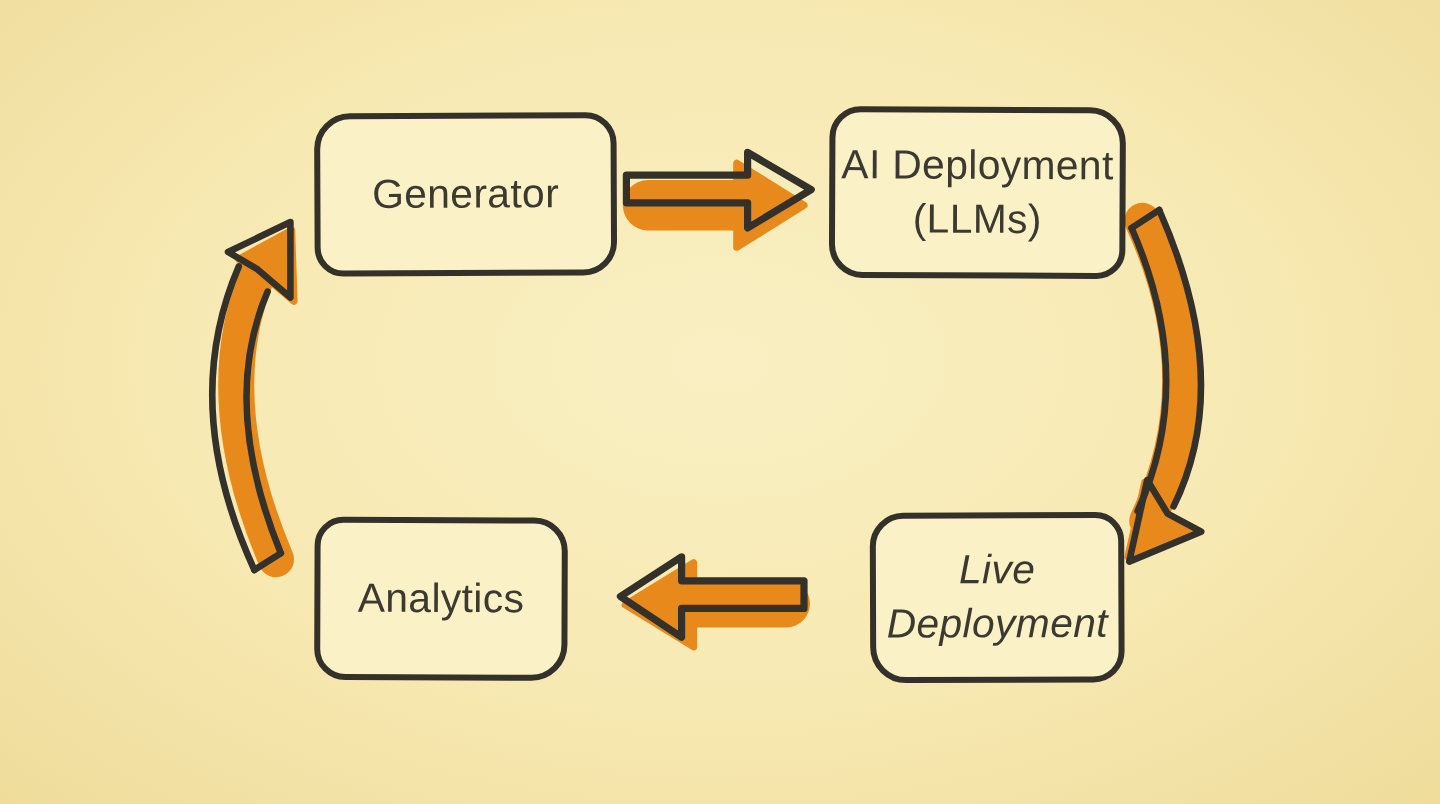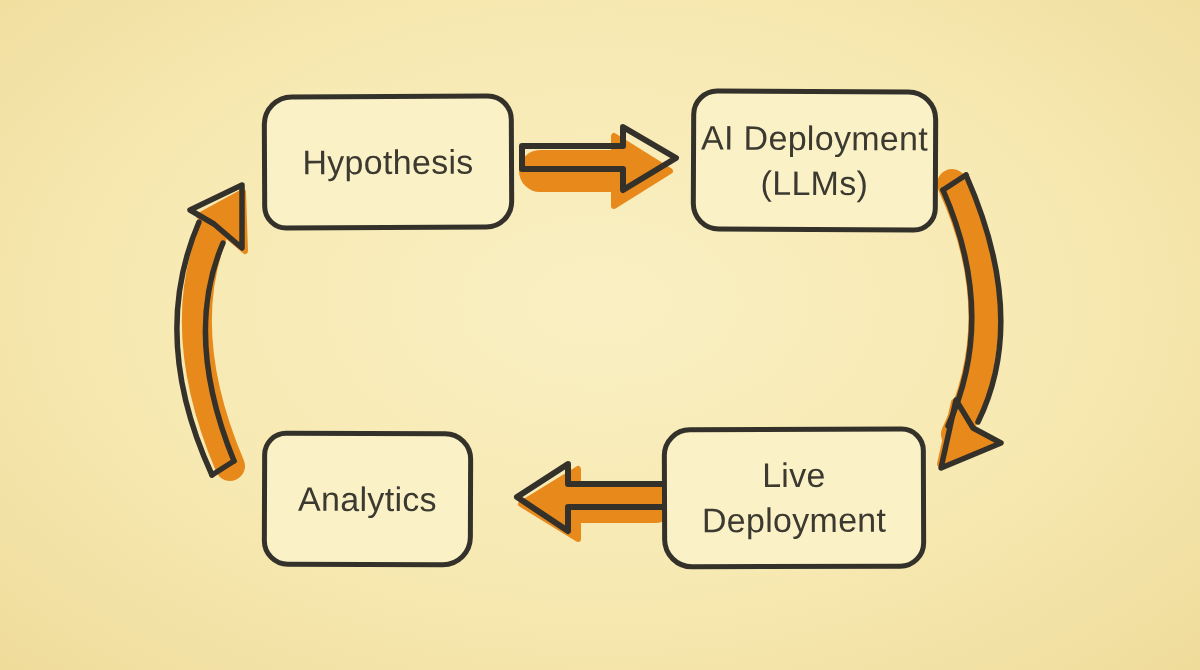--- a/index.html
+++ b/index.html
@@ -52,23 +52,24 @@
     left: 691px; top: 89px; width: 247px; height: 143px;
     border-radius: 26px 30px 24px 28px;
     transform: rotate(0.25deg);
   }
   .node-analytics {
     left: 262px; top: 431px; width: 211px; height: 136px;
     border-radius: 24px 28px 30px 26px;
     transform: rotate(0.2deg);
   }
   .node-live-deployment {
-    left: 662px; top: 427px; width: 264px; height: 142px;
+    left: 725px; top: 427px; width: 212px; height: 142px;
     border-radius: 28px 24px 26px 30px;
     transform: rotate(-0.2deg);
+    font-style: italic;
   }
   
   .o-fill  { fill: var(--arrow); stroke: var(--arrow); stroke-width: 6; stroke-linejoin: round; }
   .o-line  { fill: none; stroke: var(--arrow); stroke-linecap: round; }
   .ink     { fill: none; stroke: var(--ink); stroke-width: 6; stroke-linejoin: round; stroke-linecap: round; }
   .ink-thin{ fill: none; stroke: var(--ink); stroke-width: 5.5; stroke-linejoin: round; stroke-linecap: round; }
 </style>
 </head>
 <body>
 
@@ -102,21 +103,21 @@
       <polygon class="o-fill" points="243,192 199,216 219,229 245,251"></polygon>
       <path class="ink-thin" d="M223,243 Q183,336 234,461"></path>
       <path class="ink-thin" d="M199,222 Q149,338 212,475"></path>
       <path class="ink-thin" d="M212,475 L234,461"></path>
       <path class="ink-thin" d="M242,185 L190,210 L214,224 L242,248 Z"></path>
     </g>
 
   </svg>
 
   <div class="node node-hypothesis">
-    <span class="node-label">Hypothesis</span>
+    <span class="node-label">Generator</span>
   </div>
 
   <div class="node node-ai-generator">
     <span class="node-label">AI Deployment
 (LLMs)</span>
   </div>
 
   <div class="node node-live-deployment">
     <span class="node-label">Live
 Deployment</span>

